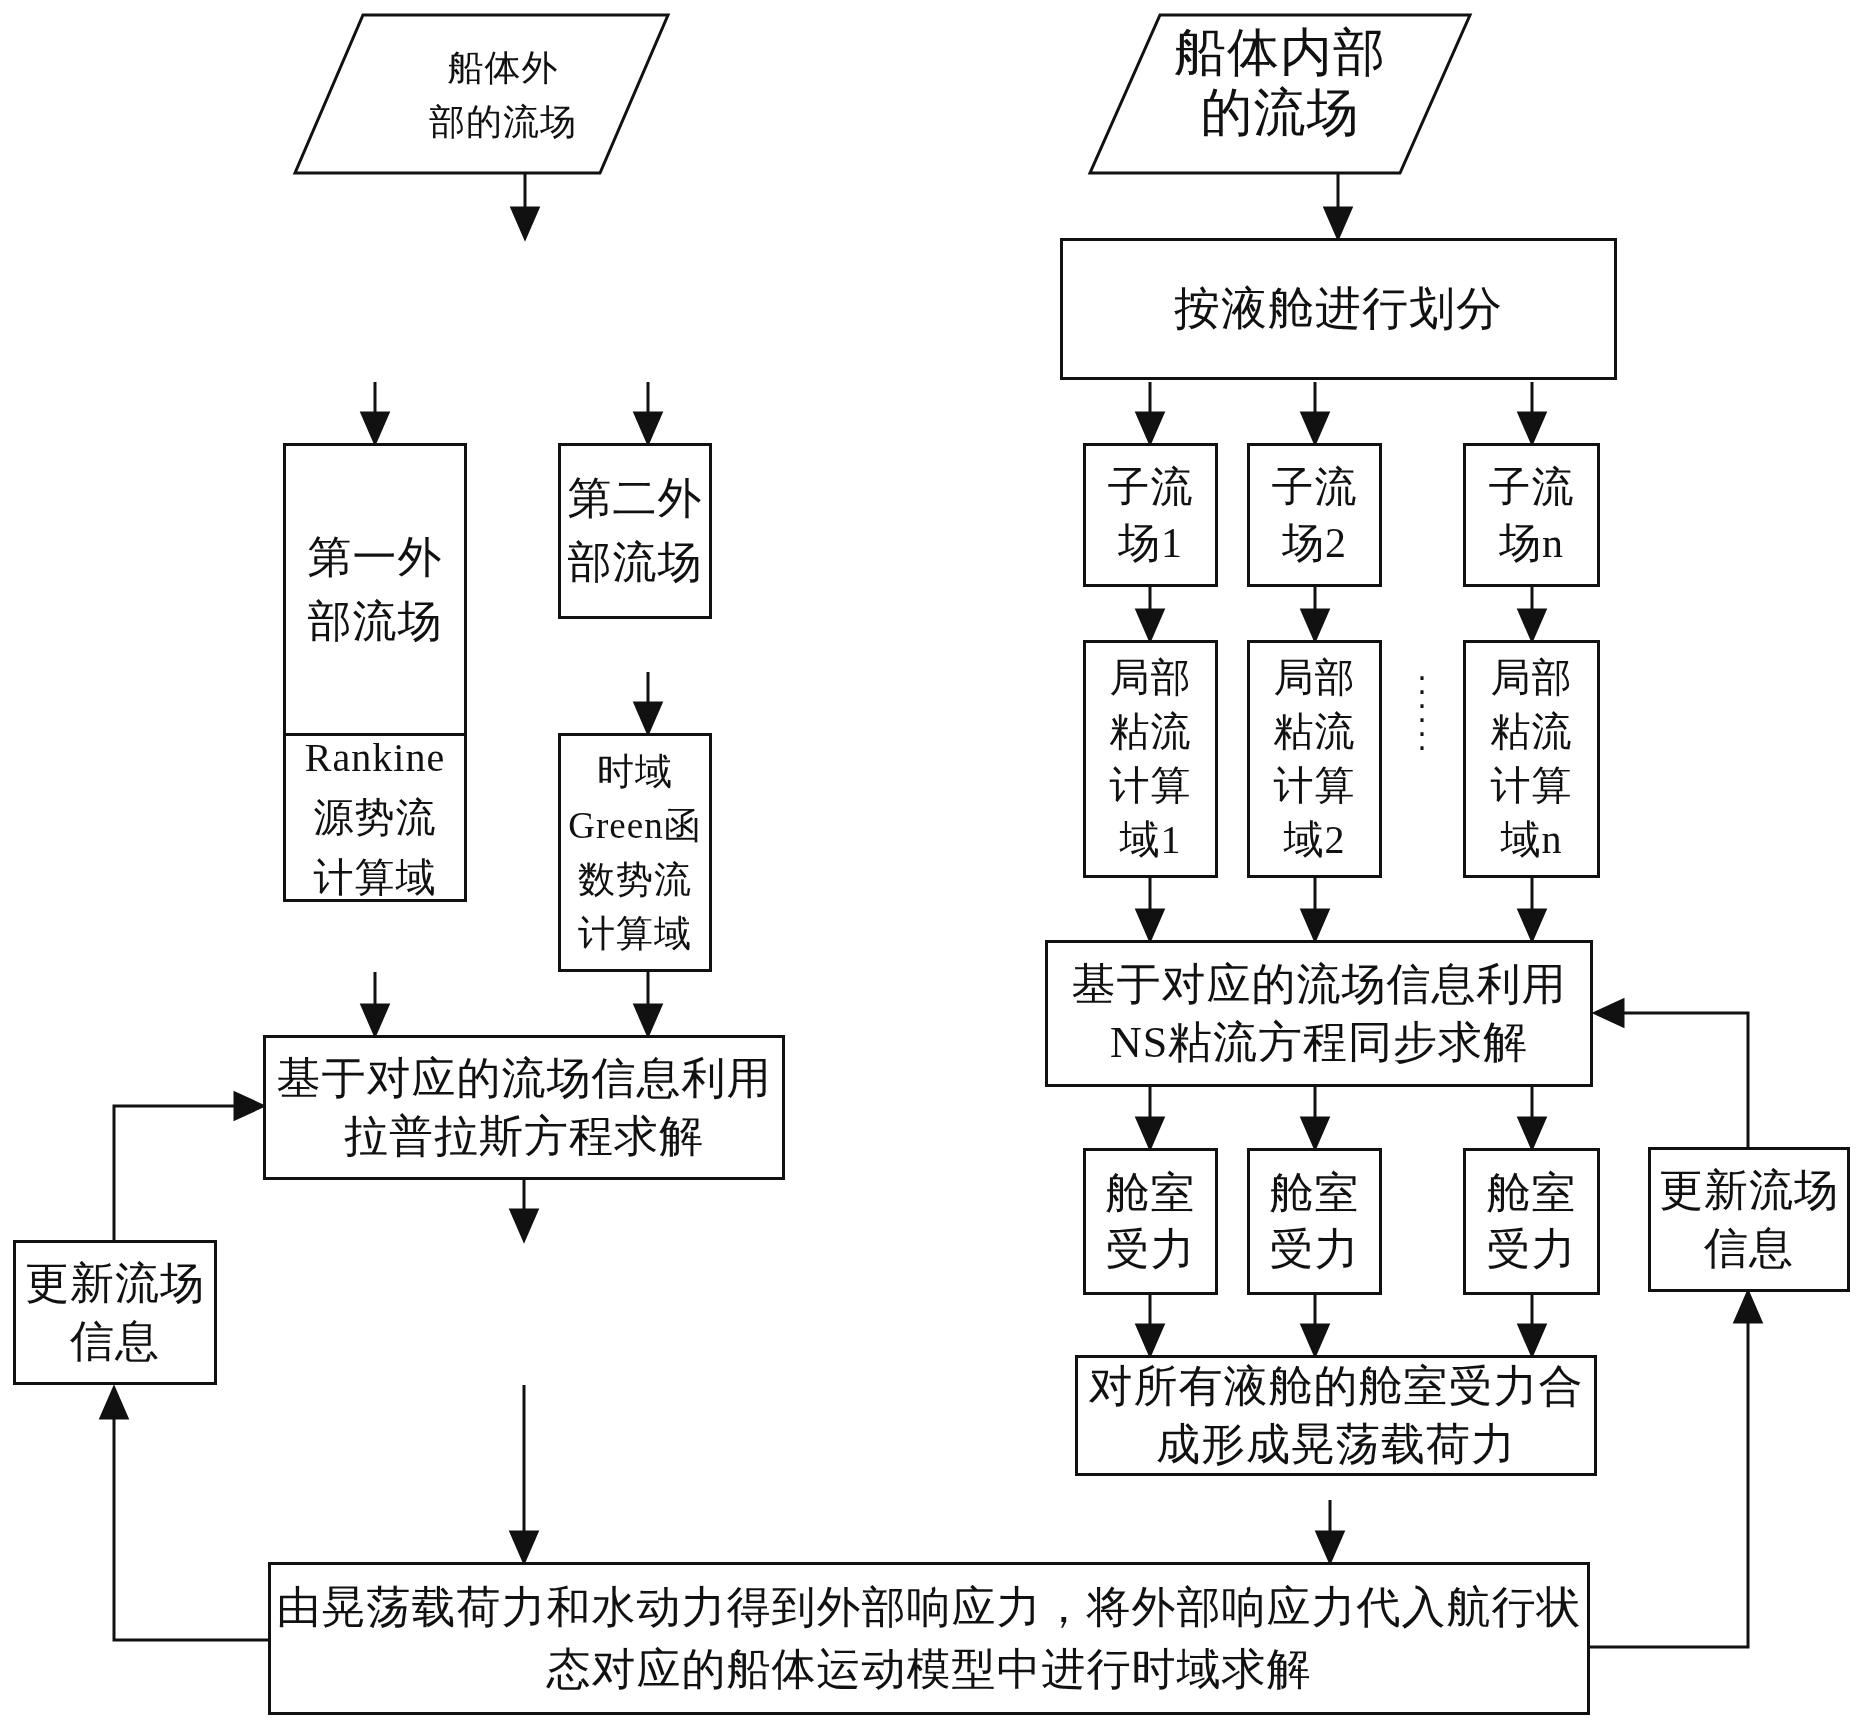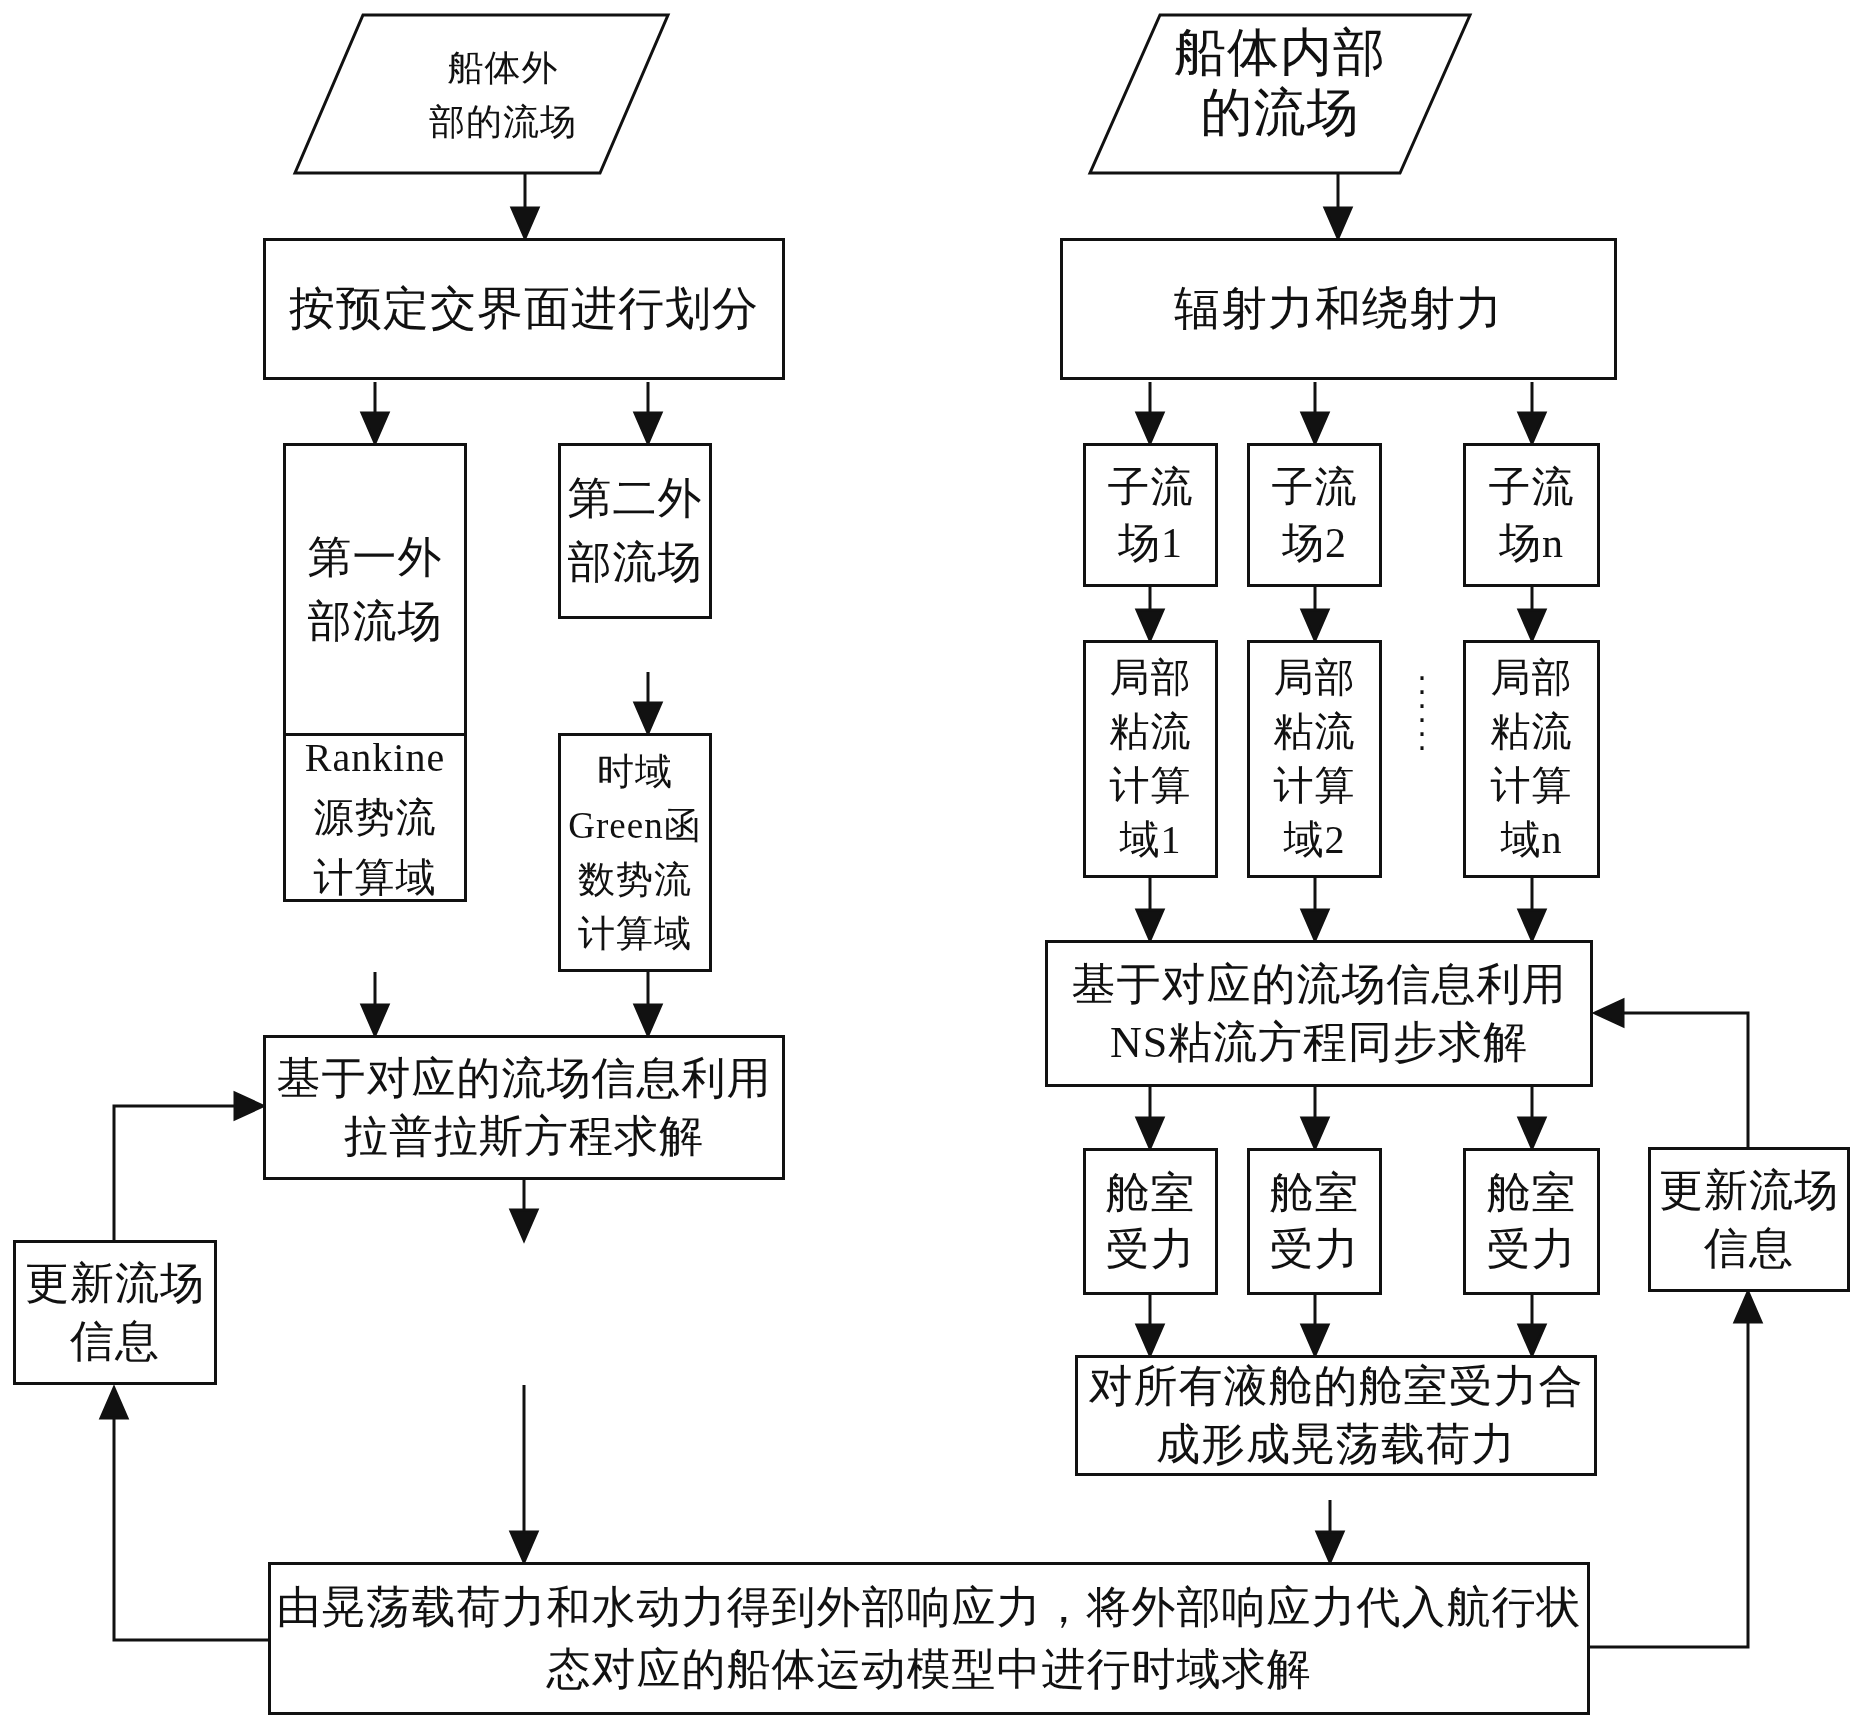--- a/index.html
+++ b/index.html
@@ -169,38 +169,37 @@
       <polyline points="1748,1147 1748,1013 1623,1013"></polyline>
         <polygon points="1623,1000 1623,1026 1595,1013" fill="#111111"></polygon>
     </g>
   </svg>
 
   <div class="ptext" style="left:353px;top:30px;width:300px;height:130px;font-size:36px;line-height:54px;">船体外
 部的流场</div>
   <div class="ptext" style="left:1130px;top:18px;width:300px;height:130px;font-size:52px;line-height:60px;">船体内部
 的流场</div>
 
-  <div class="node" style="left:263px;top:238px;width:522px;height:142px;font-size:46px;line-height:58px;">按预定交界面进行划分</div>
   <div class="node" style="left:283px;top:443px;width:184px;height:293px;font-size:44px;line-height:64px;">第一外
 部流场</div>
   <div class="node" style="left:558px;top:443px;width:154px;height:176px;font-size:44px;line-height:64px;">第二外
 部流场</div>
   <div class="node" style="left:283px;top:733px;width:184px;height:169px;font-size:40px;line-height:60px;">Rankine
 源势流
 计算域</div>
   <div class="node" style="left:558px;top:733px;width:154px;height:239px;font-size:37px;line-height:54px;">时域
 Green函
 数势流
 计算域</div>
   <div class="node" style="left:263px;top:1035px;width:522px;height:145px;font-size:44px;line-height:58px;">基于对应的流场信息利用
 拉普拉斯方程求解</div>
   <div class="node" style="left:13px;top:1240px;width:204px;height:145px;font-size:44px;line-height:58px;">更新流场
 信息</div>
 
-  <div class="node" style="left:1060px;top:238px;width:557px;height:142px;font-size:46px;line-height:58px;">辐射力和绕射力</div>
+  <div class="node" style="left:1060px;top:238px;width:557px;height:142px;font-size:46px;line-height:58px;">按液舱进行划分</div>
   <div class="node" style="left:1083px;top:443px;width:135px;height:144px;font-size:42px;line-height:56px;">子流
 场1</div>
   <div class="node" style="left:1247px;top:443px;width:135px;height:144px;font-size:42px;line-height:56px;">子流
 场2</div>
   <div class="node" style="left:1463px;top:443px;width:137px;height:144px;font-size:42px;line-height:56px;">子流
 场n</div>
   <div class="node" style="left:1083px;top:640px;width:135px;height:238px;font-size:40px;line-height:54px;">局部
 粘流
 计算
 域1</div>

